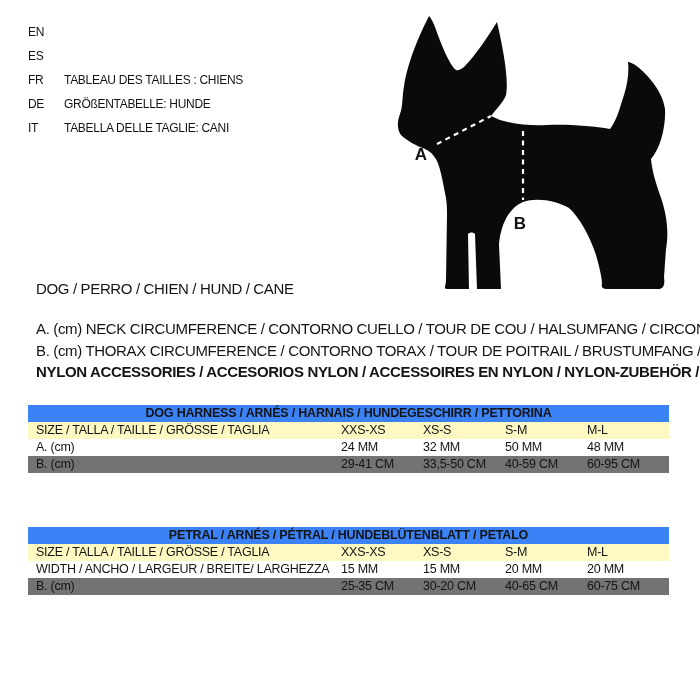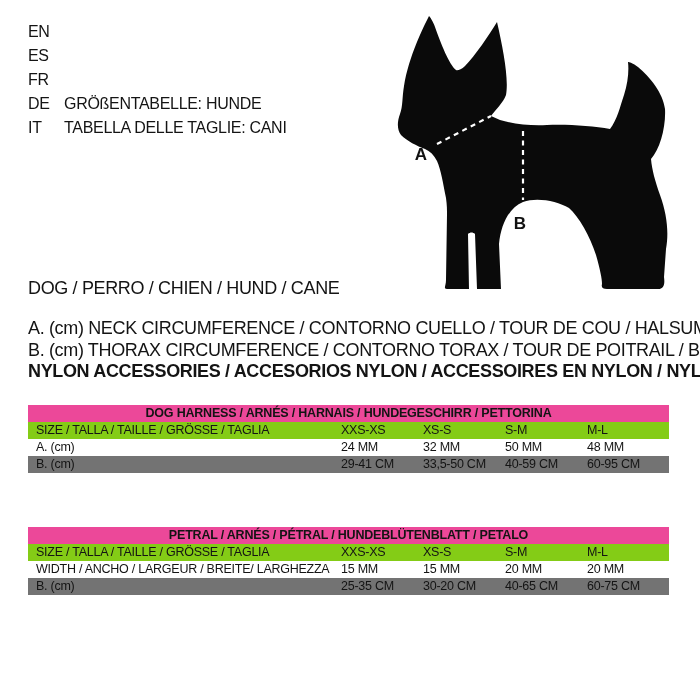--- a/index.html
+++ b/index.html
@@ -9,66 +9,67 @@
     width: 700px;
     height: 700px;
     background: #ffffff;
     font-family: "Liberation Sans", "DejaVu Sans", sans-serif;
     color: #141414;
     overflow: hidden;
   }
 
   
   .lang-list { position: absolute; left: 28px; top: 20px; }
-  .lang-row { display: flex; height: 24px; line-height: 24px; font-size: 16px; font-weight: 500; letter-spacing: -0.3px; }
+  .lang-row { display: flex; height: 24px; line-height: 24px; font-size: 12px; font-weight: 500; letter-spacing: -0.3px; }
   .lang-code { width: 36px; flex: 0 0 36px; }
   .lang-title { white-space: nowrap; }
 
   
   .dog-svg { position: absolute; left: 397px; top: 8px; width: 296px; height: 288px; }
   .dog-svg path { fill: #0a0a0a; }
   .dash-line { stroke: #ffffff; stroke-width: 2.2; stroke-dasharray: 5 4.5; fill: none; }
   .marker-label { font-size: 17px; font-weight: bold; fill: #111111; font-family: "Liberation Sans", "DejaVu Sans", sans-serif; }
 
   
-  .note { position: absolute; left: 28px; white-space: nowrap; font-size: 18px; line-height: 15px; letter-spacing: -0.35px; }
+  .note { position: absolute; left: 36px; white-space: nowrap; font-size: 15px; line-height: 15px; letter-spacing: -0.35px; }
   .note.species { top: 281px; }
   .note.line-a { top: 321px; }
   .note.line-b { top: 343px; }
   .note.nylon { top: 364px; font-weight: bold; }
 
   
   .sz-table { position: absolute; left: 28px; width: 641px; }
   .sz-table.t1 { top: 405px; }
   .sz-table.t2 { top: 527px; }
   .tbl-title {
     height: 17px; line-height: 17px; text-align: center;
     font-size: 12.5px; font-weight: bold; letter-spacing: -0.2px;
-    background: #ec4899;
+    background: #3b82f6;
   }
   .tbl-row { display: flex; height: 17px; line-height: 17px; font-size: 12.5px; letter-spacing: -0.25px; }
-  .tbl-row.head { background: #84cc16; }
+  .tbl-row.head { background: #fef9c3; }
   .tbl-row.shaded { background: #737373; }
   .cell-label { width: 313px; flex: 0 0 313px; padding-left: 8px; text-align: left; white-space: nowrap; }
   .cell-val { width: 82px; flex: 0 0 82px; white-space: nowrap; }
 </style>
 </head>
 <body>
 
 <div class="canvas">
 
   <div class="lang-list">
     <div class="lang-row">
       <span class="lang-code">EN</span>
     </div>
     <div class="lang-row">
       <span class="lang-code">ES</span>
     </div>
     <div class="lang-row">
       <span class="lang-code">FR</span>
+      <span class="lang-title">TABLEAU DES TAILLES : CHIENS</span>
     </div>
     <div class="lang-row">
       <span class="lang-code">DE</span>
       <span class="lang-title">GRÖßENTABELLE: HUNDE</span>
     </div>
     <div class="lang-row">
       <span class="lang-code">IT</span>
       <span class="lang-title">TABELLA DELLE TAGLIE: CANI</span>
     </div>
   </div>

